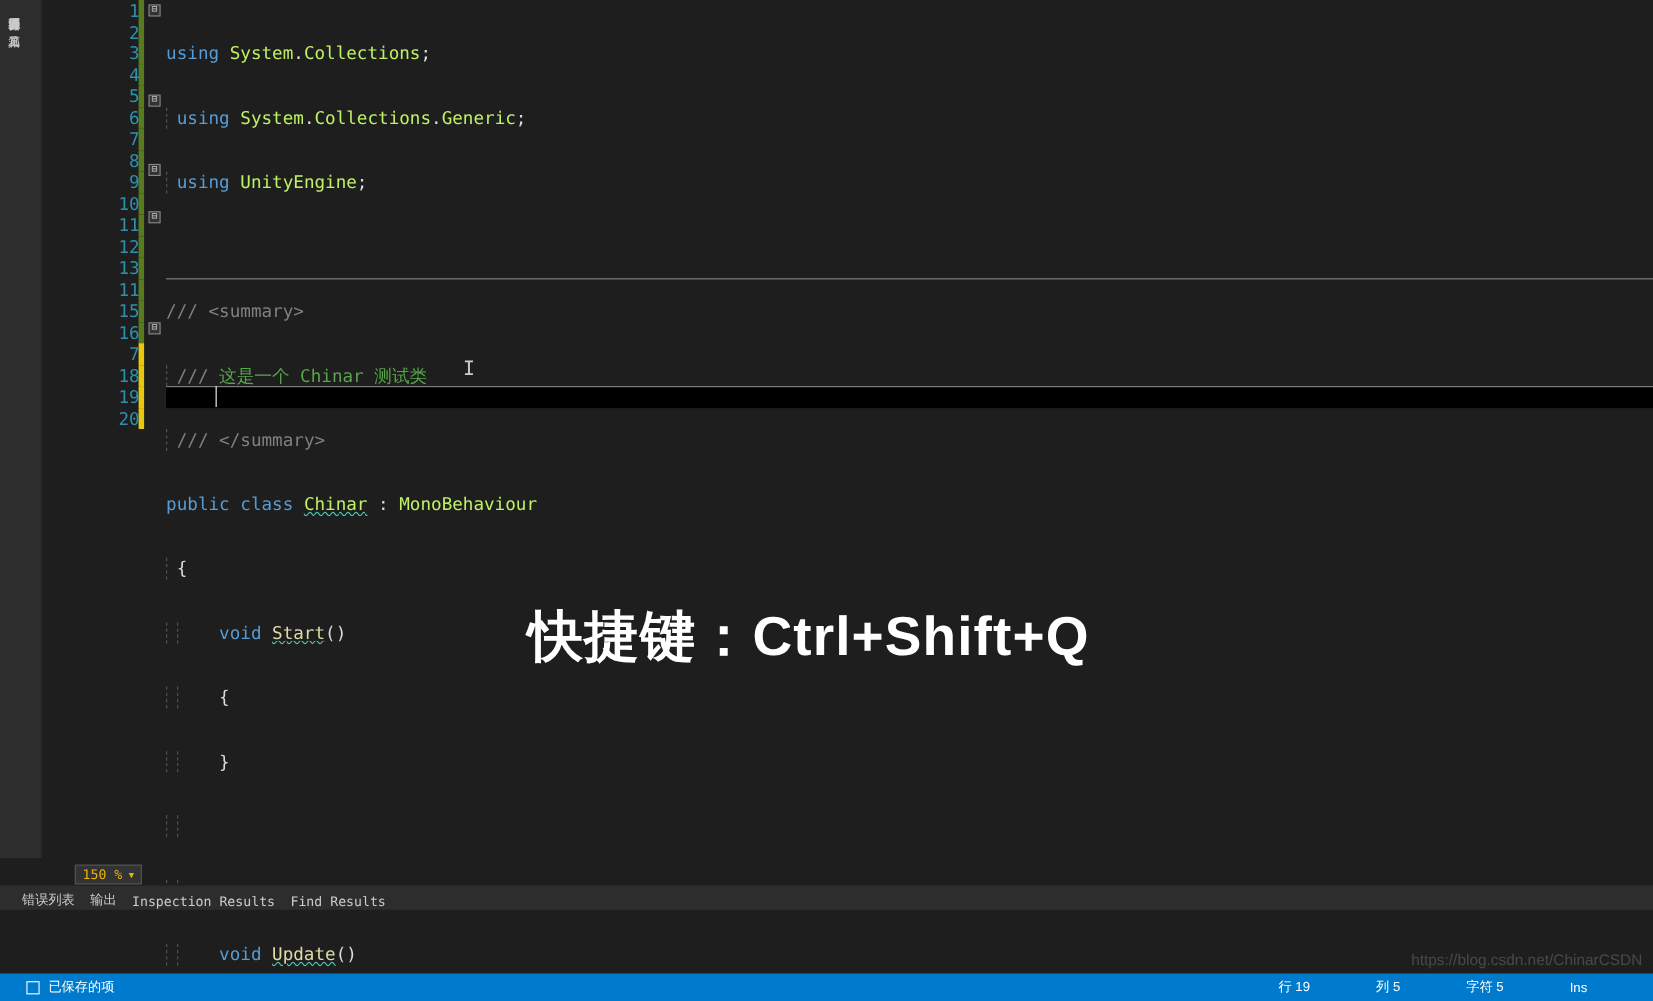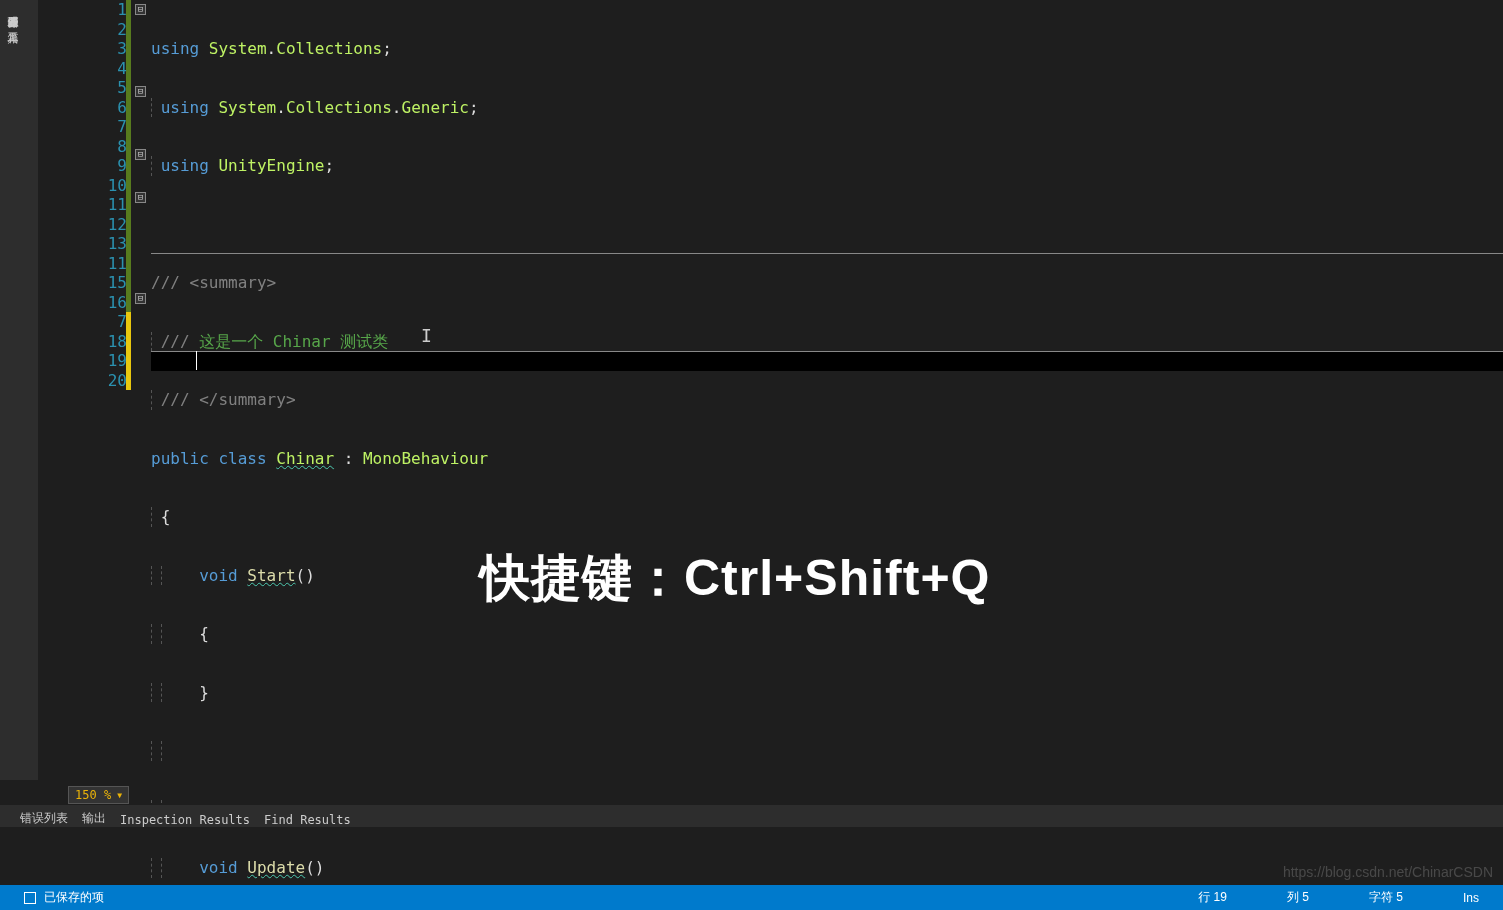--- a/index.html
+++ b/index.html
@@ -41,21 +41,21 @@
   
   .zoom-bar { position: absolute; left: 20px; top: 784px; height: 22px; display: flex; align-items: center; color: #eab308; font-size: 12px; margin-left: 48px; }
   .zoom-drop { background: #333; border: 1px solid #555; padding: 1px 6px; display: flex; align-items: center; gap: 6px; }
   .zoom-caret { font-size: 8px; }
   
   .bottom-tabs { position: absolute; left: 0; top: 805px; right: 0; height: 22px; background: #2d2d2d; display: flex; align-items: flex-end; padding-left: 20px; gap: 14px; font-size: 12px; color: #ccc; }
   .btab { cursor: pointer; }
   
   .status-bar { position: absolute; left: 0; bottom: 0; right: 0; height: 25px; background: #007acc; color: #fff; display: flex; align-items: center; font-size: 12px; font-family: "Microsoft YaHei", sans-serif; }
   .status-left { display: flex; align-items: center; gap: 8px; padding-left: 24px; }
-  .status-right { margin-left: auto; display: flex; align-items: center; gap: 60px; padding-right: 24px; }
+  .status-right { margin-left: auto; display: flex; align-items: center; gap: 60px; padding-right: 60px; }
   .status-icon-box { width: 12px; height: 12px; border: 1px solid #fff; }
   
   .watermark { position: absolute; right: 10px; bottom: 30px; color: rgba(200,200,200,0.25); font-size: 14px; font-family: Liberation Sans, sans-serif; }
   
   .hr-line { position: absolute; height: 1px; background: #888; left: 113px; right: 0; }
 </style>
 </head>
 <body>
 
 <div class="side-panel">

